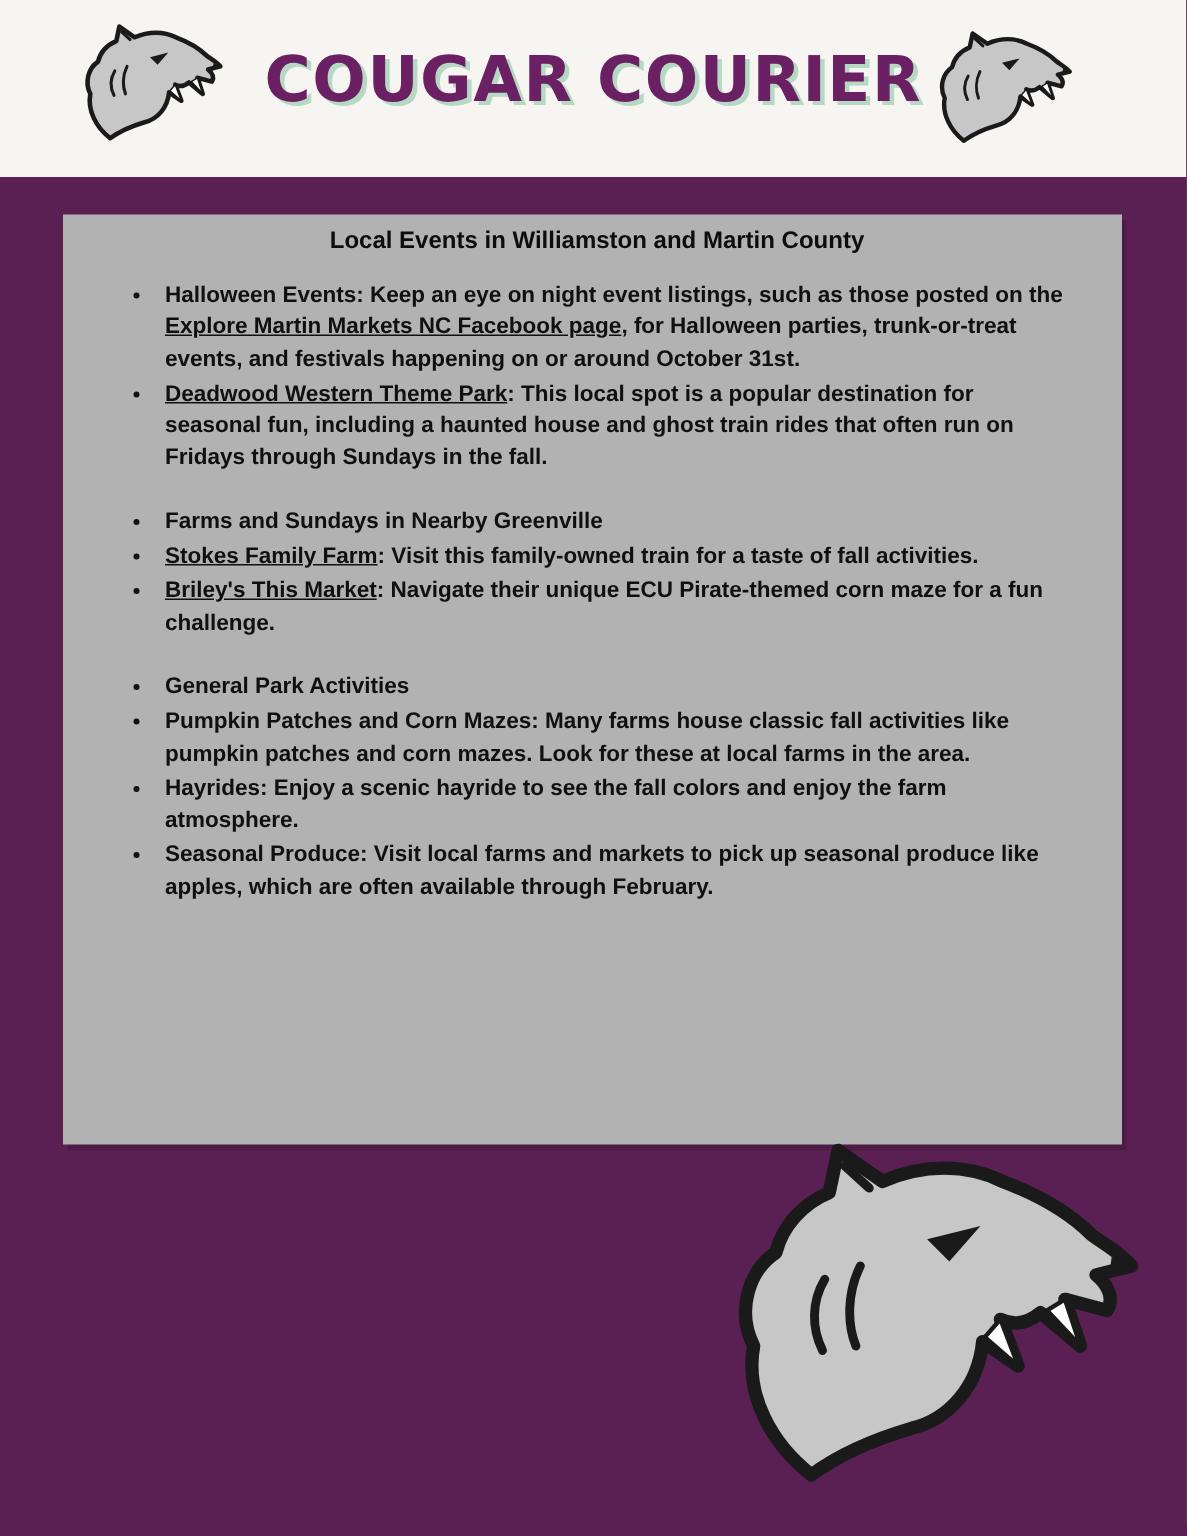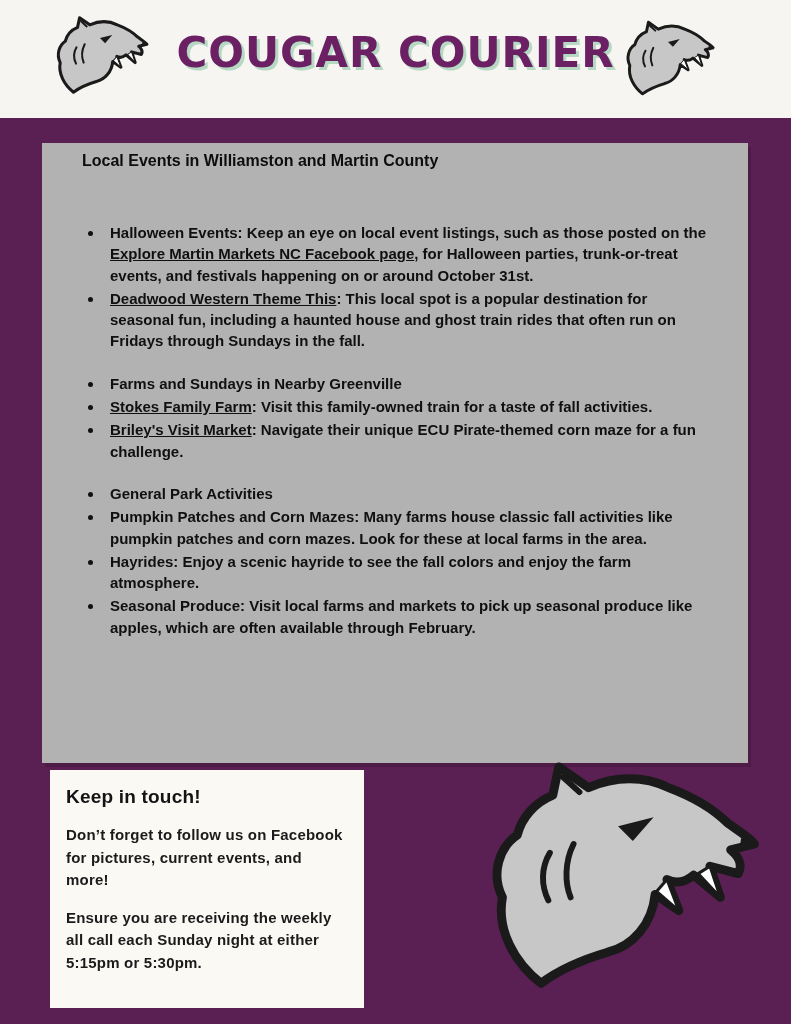--- a/index.html
+++ b/index.html
@@ -25,22 +25,22 @@
   .logo.right { left:620px; top:12px; width:98px;  height:98px;  }
   .logo svg, .mascot svg { width:100%; height:100%; }
 
   .events-box {
     position:absolute; left:42px; top:143px; width:706px; height:620px;
     background:var(--panel-gray, #b2b2b2);
     padding:9px 34px 0 40px;
     box-shadow:3px 4px 0 rgba(0,0,0,0.15);
   }
   .events-title {
-    font-size:16px; font-weight:700;
-    color:var(--text-black, #0d0d0d); margin-bottom:52px;
+    text-align:center; font-size:16px; font-weight:700;
+    color:var(--text-black, #0d0d0d); margin-bottom:16px;
   }
   .bullet-list { list-style:disc; margin:0 0 21px 22px; }
   .bullet-list li {
     font-size:15px; font-weight:700; color:#101010;
     line-height:1.42; padding-left:6px; margin-bottom:2px;
   }
   .u { text-decoration:underline; }
 
   .keep-box {
     position:absolute; left:50px; top:770px; width:314px; height:238px;
@@ -87,44 +87,37 @@
       <svg viewBox="0 0 200 170" preserveAspectRatio="xMidYMid meet">
           <use href="#cougar-shape"></use>
         </svg>
     </div>
   </header>
 
   <section class="events-box">
     <h2 class="events-title">Local Events in Williamston and Martin County</h2>
     <div id="events-list">
         <ul class="bullet-list">
-          <li><span>Halloween Events: Keep an eye on local event listings, such as those posted on the </span><span class="u">Explore Martin Markets NC Facebook page</span><span>, for Halloween parties, trunk-or-treat events, and festivals happening on or around October 31st.</span></li>
-          <li><span class="u">Deadwood Western Theme This</span><span>: This local spot is a popular destination for seasonal fun, including a haunted house and ghost train rides that often run on Fridays through Sundays in the fall.</span></li>
+          <li><span>Halloween Events: Keep an eye on night event listings, such as those posted on the </span><span class="u">Explore Martin Markets NC Facebook page</span><span>, for Halloween parties, trunk-or-treat events, and festivals happening on or around October 31st.</span></li>
+          <li><span class="u">Deadwood Western Theme Park</span><span>: This local spot is a popular destination for seasonal fun, including a haunted house and ghost train rides that often run on Fridays through Sundays in the fall.</span></li>
         </ul>
         <ul class="bullet-list">
           <li><span>Farms and Sundays in Nearby Greenville</span></li>
           <li><span class="u">Stokes Family Farm</span><span>: Visit this family-owned train for a taste of fall activities.</span></li>
-          <li><span class="u">Briley's Visit Market</span><span>: Navigate their unique ECU Pirate-themed corn maze for a fun challenge.</span></li>
+          <li><span class="u">Briley's This Market</span><span>: Navigate their unique ECU Pirate-themed corn maze for a fun challenge.</span></li>
         </ul>
         <ul class="bullet-list">
           <li><span>General Park Activities</span></li>
           <li><span>Pumpkin Patches and Corn Mazes: Many farms house classic fall activities like pumpkin patches and corn mazes. Look for these at local farms in the area.</span></li>
           <li><span>Hayrides: Enjoy a scenic hayride to see the fall colors and enjoy the farm atmosphere.</span></li>
           <li><span>Seasonal Produce: Visit local farms and markets to pick up seasonal produce like apples, which are often available through February.</span></li>
         </ul>
       </div>
   </section>
 
-  <section class="keep-box">
-    <h3 class="keep-title">Keep in touch!</h3>
-    <div id="keep-paragraphs">
-        <p>Don’t forget to follow us on Facebook for pictures, current events, and more!</p>
-        <p>Ensure you are receiving the weekly all call each Sunday night at either 5:15pm or 5:30pm.</p>
-      </div>
-  </section>
 
   <div class="mascot">
     <svg viewBox="0 0 200 170" preserveAspectRatio="xMidYMid meet">
         <use href="#cougar-shape"></use>
       </svg>
   </div>
 
 </div>
 
 </body></html>

